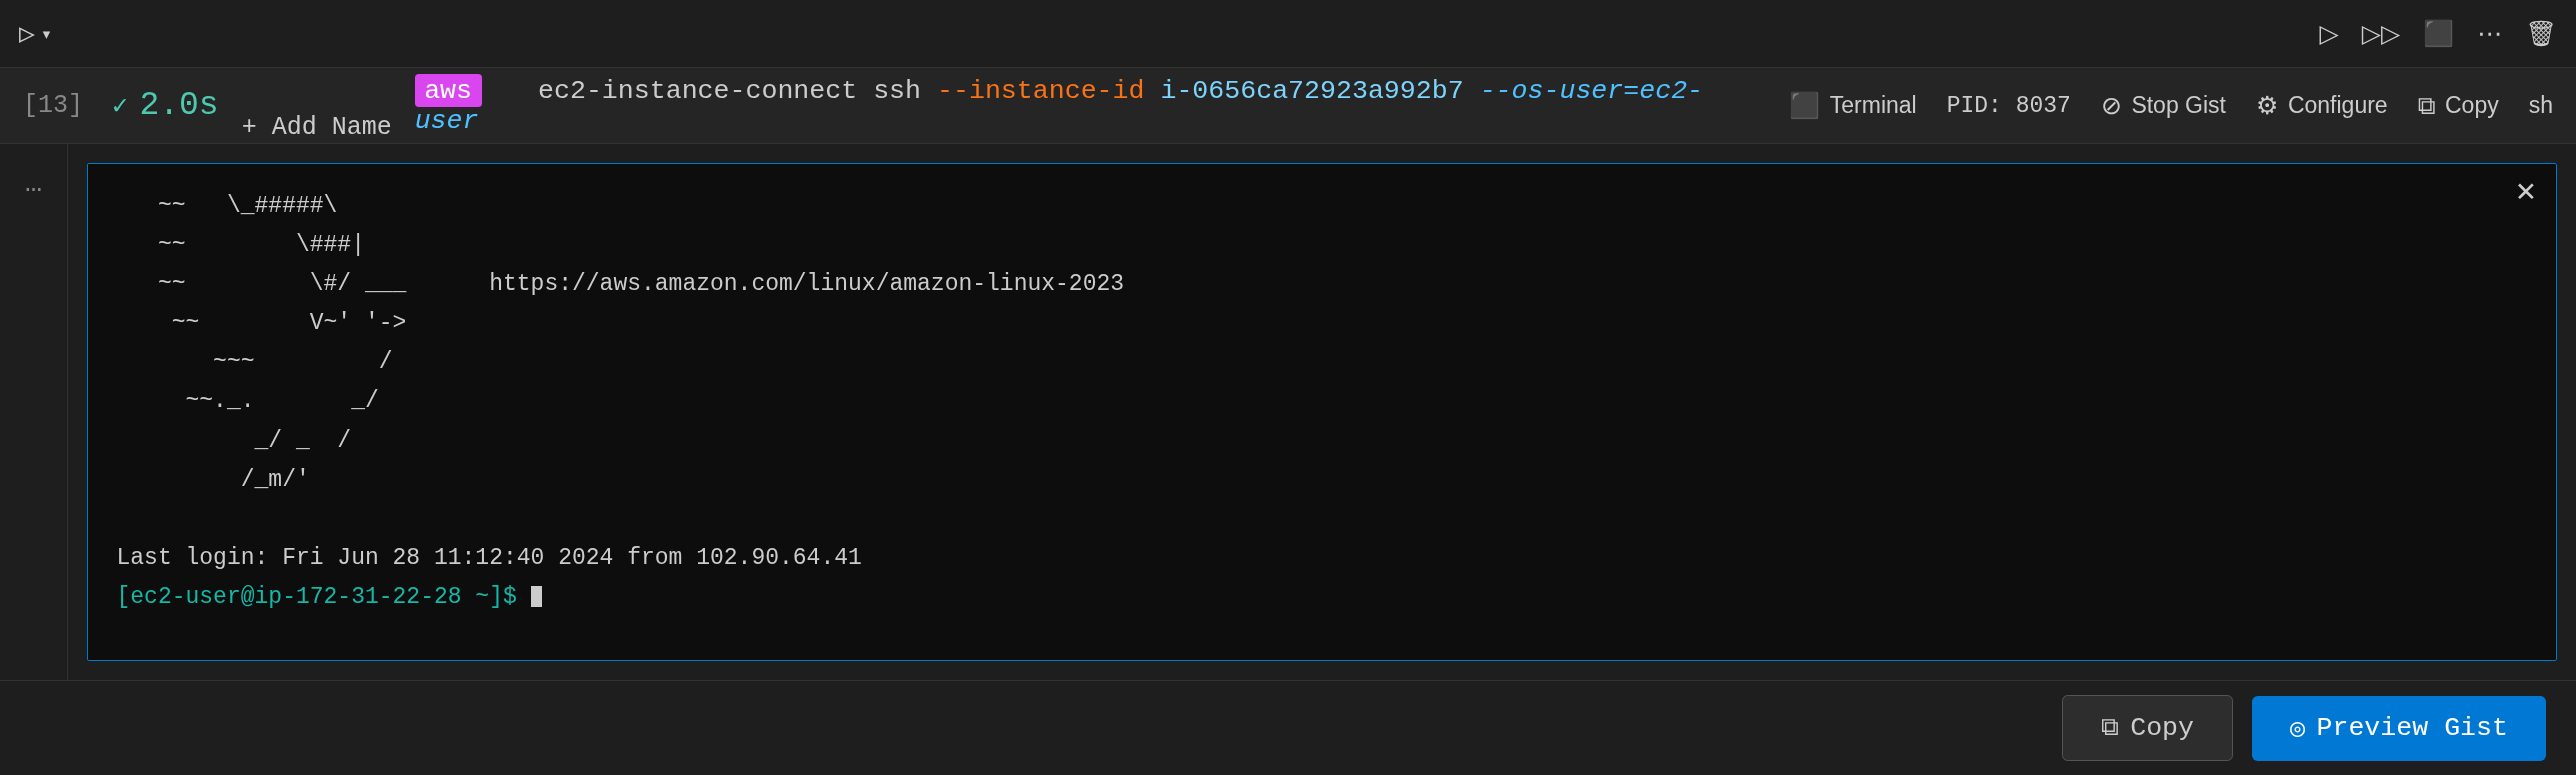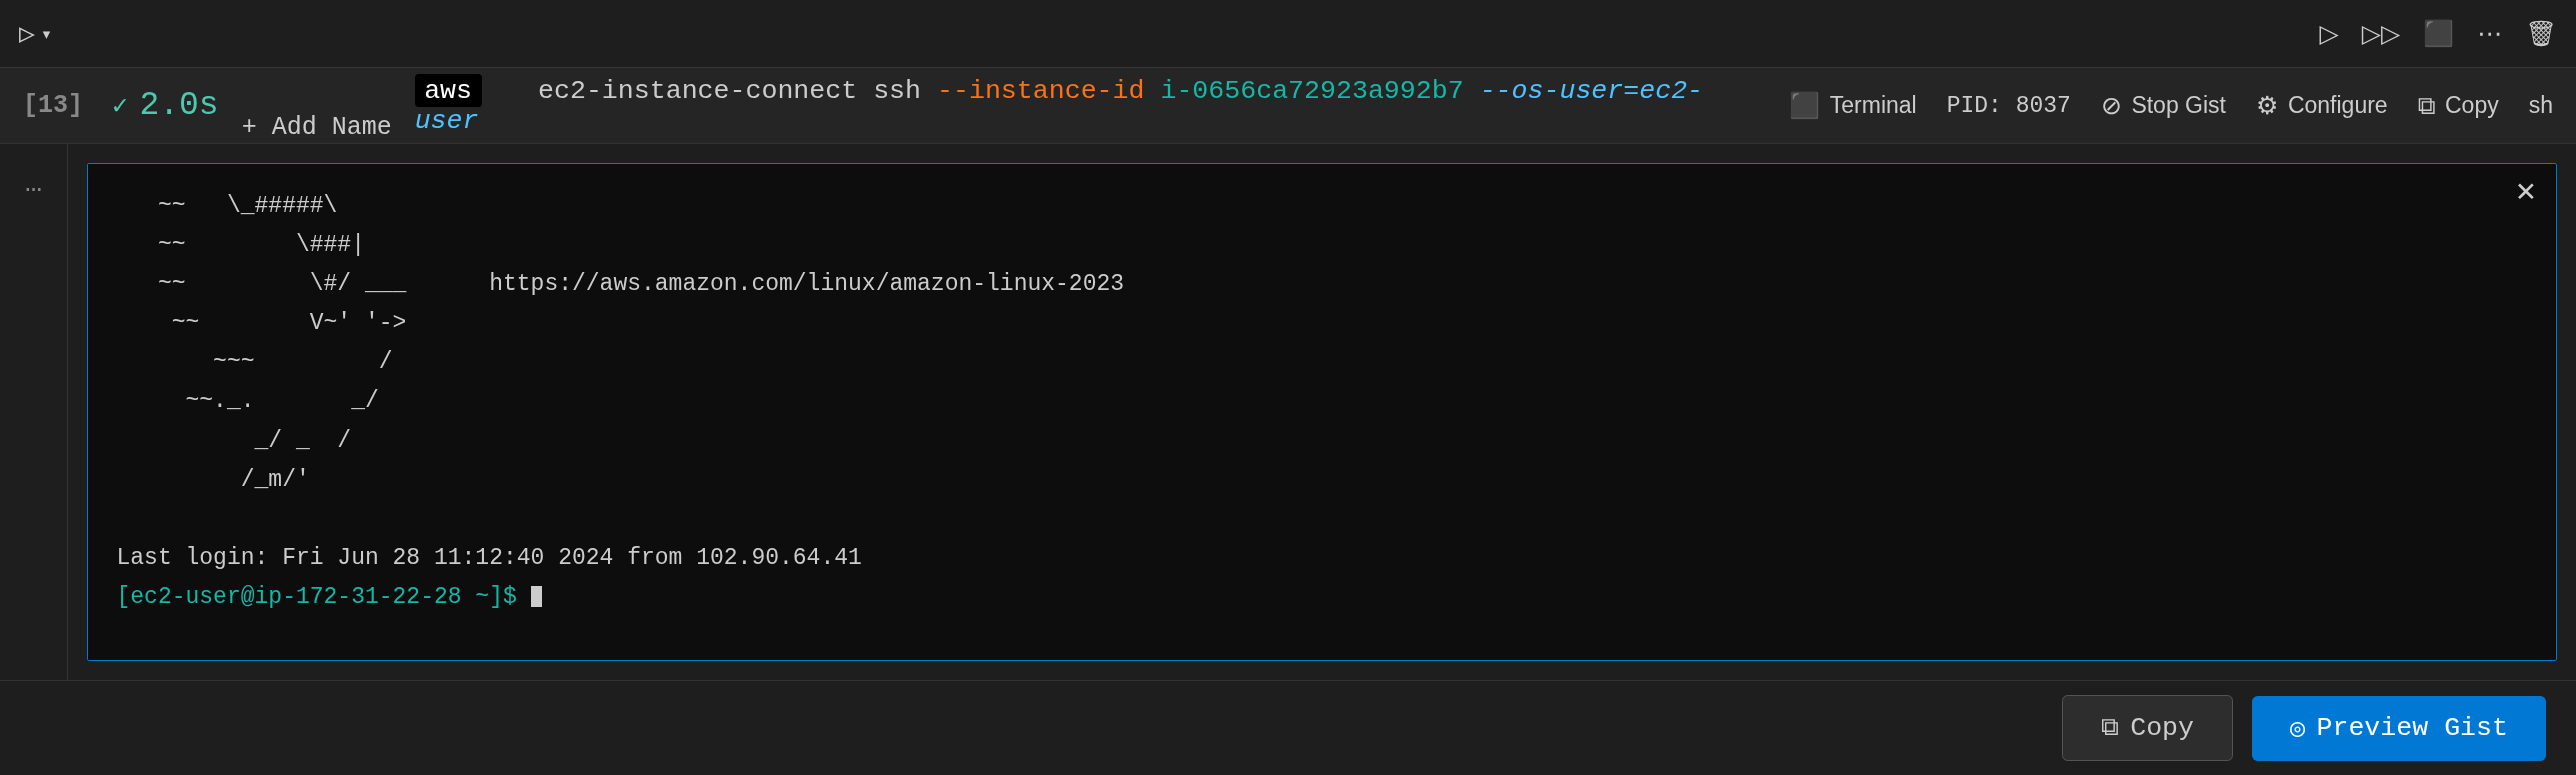--- a/index.html
+++ b/index.html
@@ -68,21 +68,20 @@
       padding: 0 23px;
       flex-shrink: 0;
       border-bottom: 0.9px solid #333;
     }
 
     .task-number {
       color: #888;
       font-size: 25px;
       margin-right: 23px;
       min-width: 66px;
-      font-weight: bold;
     }
 
     .check-icon {
       color: #4ec9b0;
       font-size: 26.6px;
       margin-right: 11.4px;
     }
 
     .duration {
       color: #4ec9b0;
@@ -100,38 +99,38 @@
       margin-top: 44px;
     }
 
     .command-text {
       font-size: 26.6px;
       margin-left: 23px;
       flex: 1;
     }
 
     .cmd-aws {
-      background: #000000;
+      background: #d946ef;
       color: #fff;
       padding: 1.9px 9.5px;
       border-radius: 3.8px;
       margin-right: 9.5px;
     }
 
     .cmd-plain {
       color: #cccccc;
       margin-left: 31px;
     }
 
     .cmd-flag {
       color: #f97316;
     }
 
     .cmd-value {
-      color: #14b8a6;
+      color: #7dd3fc;
     }
 
     .cmd-option {
       color: #4fc1ff;
       font-style: italic;
     }
 
     .command-actions {
       display: flex;
       align-items: center;

